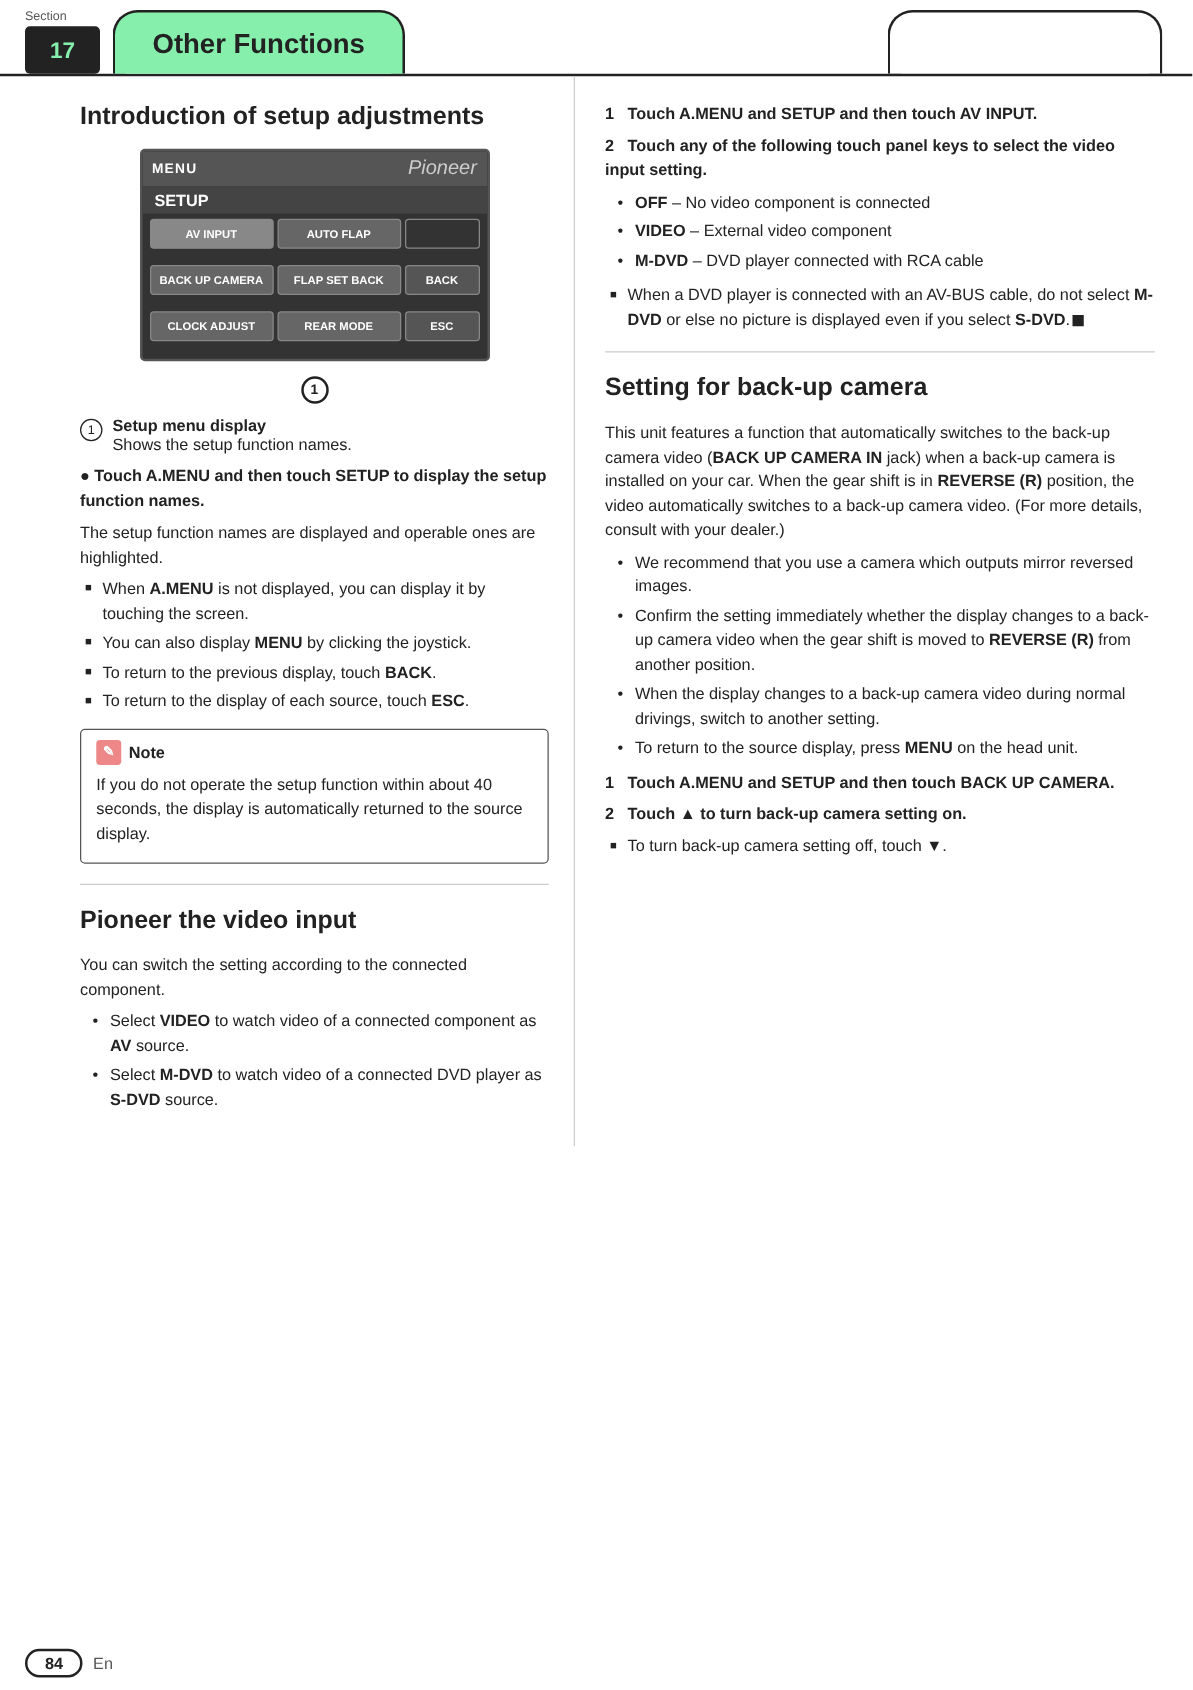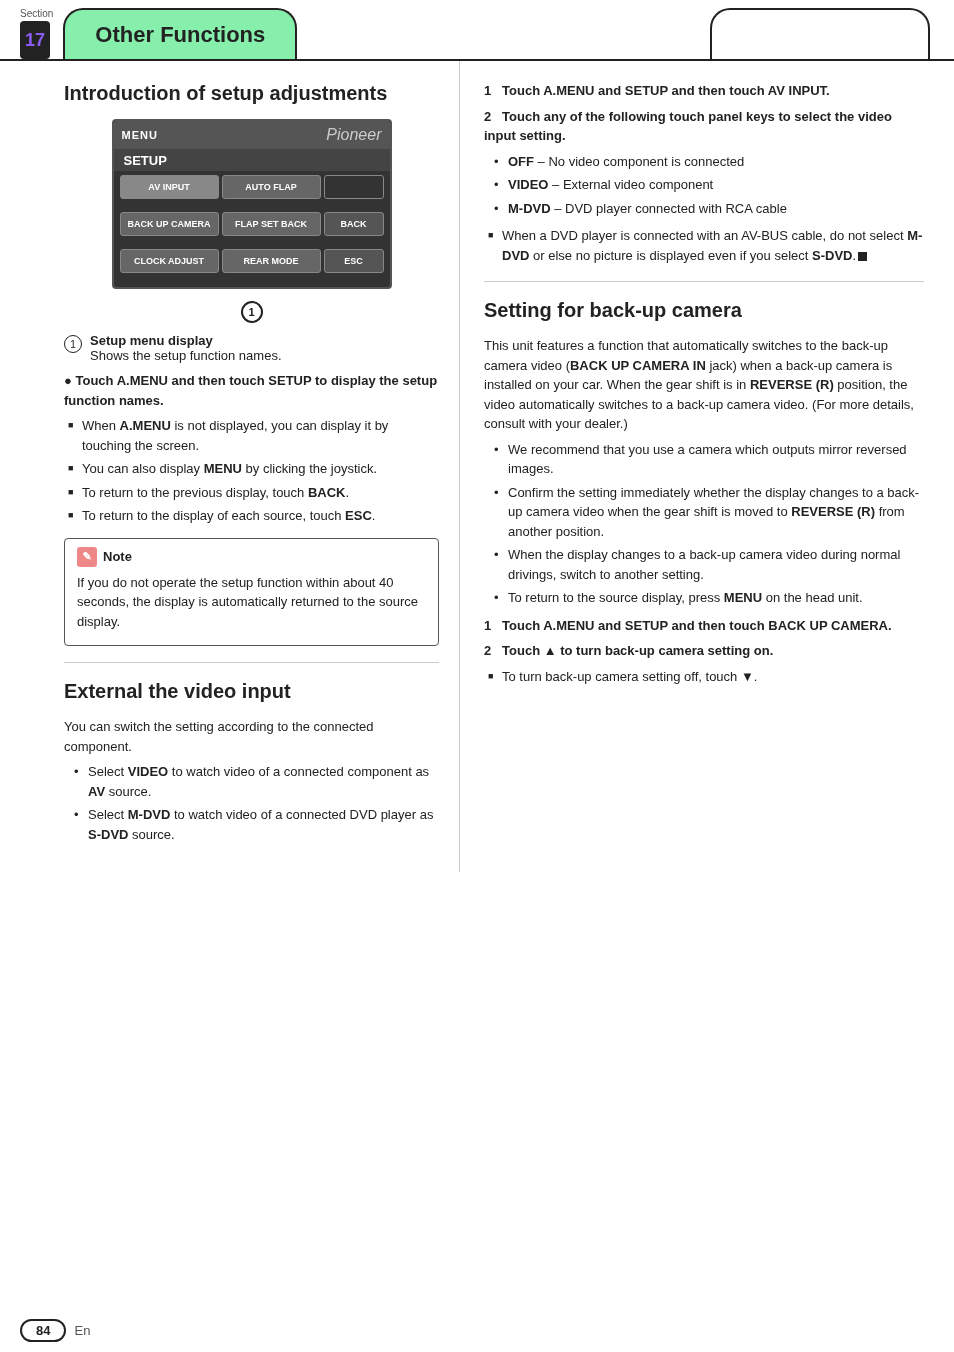--- a/index.html
+++ b/index.html
@@ -27,24 +27,24 @@
       align-items: flex-start;
       margin-right: 10px;
     }
     .section-label {
       font-size: 10px;
       color: #555;
       margin-bottom: 2px;
     }
     .section-number {
       background: #222;
-      color: #8b5cf6;
+      color: #86efac;
       font-size: 18px;
       font-weight: bold;
-      width: 30px;
+      width: 60px;
       height: 38px;
       display: flex;
       align-items: center;
       justify-content: center;
       border-radius: 4px;
     }
     .header-title-box {
       background: #86efac;
       border: 2px solid #222;
       border-bottom: none;
@@ -372,39 +372,40 @@
       <div class="circle-num">1</div>
       <div class="item-text">
         <b>Setup menu display</b><br>
         <span>Shows the setup function names.</span>
       </div>
     </div>
 
     <p class="bold-step">
       ● <b>Touch A.MENU and then touch SETUP to display the setup function names.</b>
     </p>
+    <p>The setup function names are displayed and operable ones are highlighted.</p>
 
     <ul class="square-bullet">
       <li>When <b>A.MENU</b> is not displayed, you can display it by touching the screen.</li>
       <li>You can also display <b>MENU</b> by clicking the joystick.</li>
       <li>To return to the previous display, touch <b>BACK</b>.</li>
       <li>To return to the display of each source, touch <b>ESC</b>.</li>
     </ul>
 
     <div class="note-box">
       <div class="note-title">
         <span class="note-icon">✎</span>
         <span>Note</span>
       </div>
       <p>If you do not operate the setup function within about 40 seconds, the display is automatically returned to the source display.</p>
     </div>
 
     <hr class="divider">
 
-    <h2 class="section-heading">External the video input</h2>
+    <h2 class="section-heading">Pioneer the video input</h2>
     <p>You can switch the setting according to the connected component.</p>
 
     <ul class="bullet-list">
       <li>Select <b>VIDEO</b> to watch video of a connected component as <b>AV</b> source.</li>
       <li>Select <b>M-DVD</b> to watch video of a connected DVD player as <b>S-DVD</b> source.</li>
     </ul>
 
   </div>
 
   <div class="right-col">

